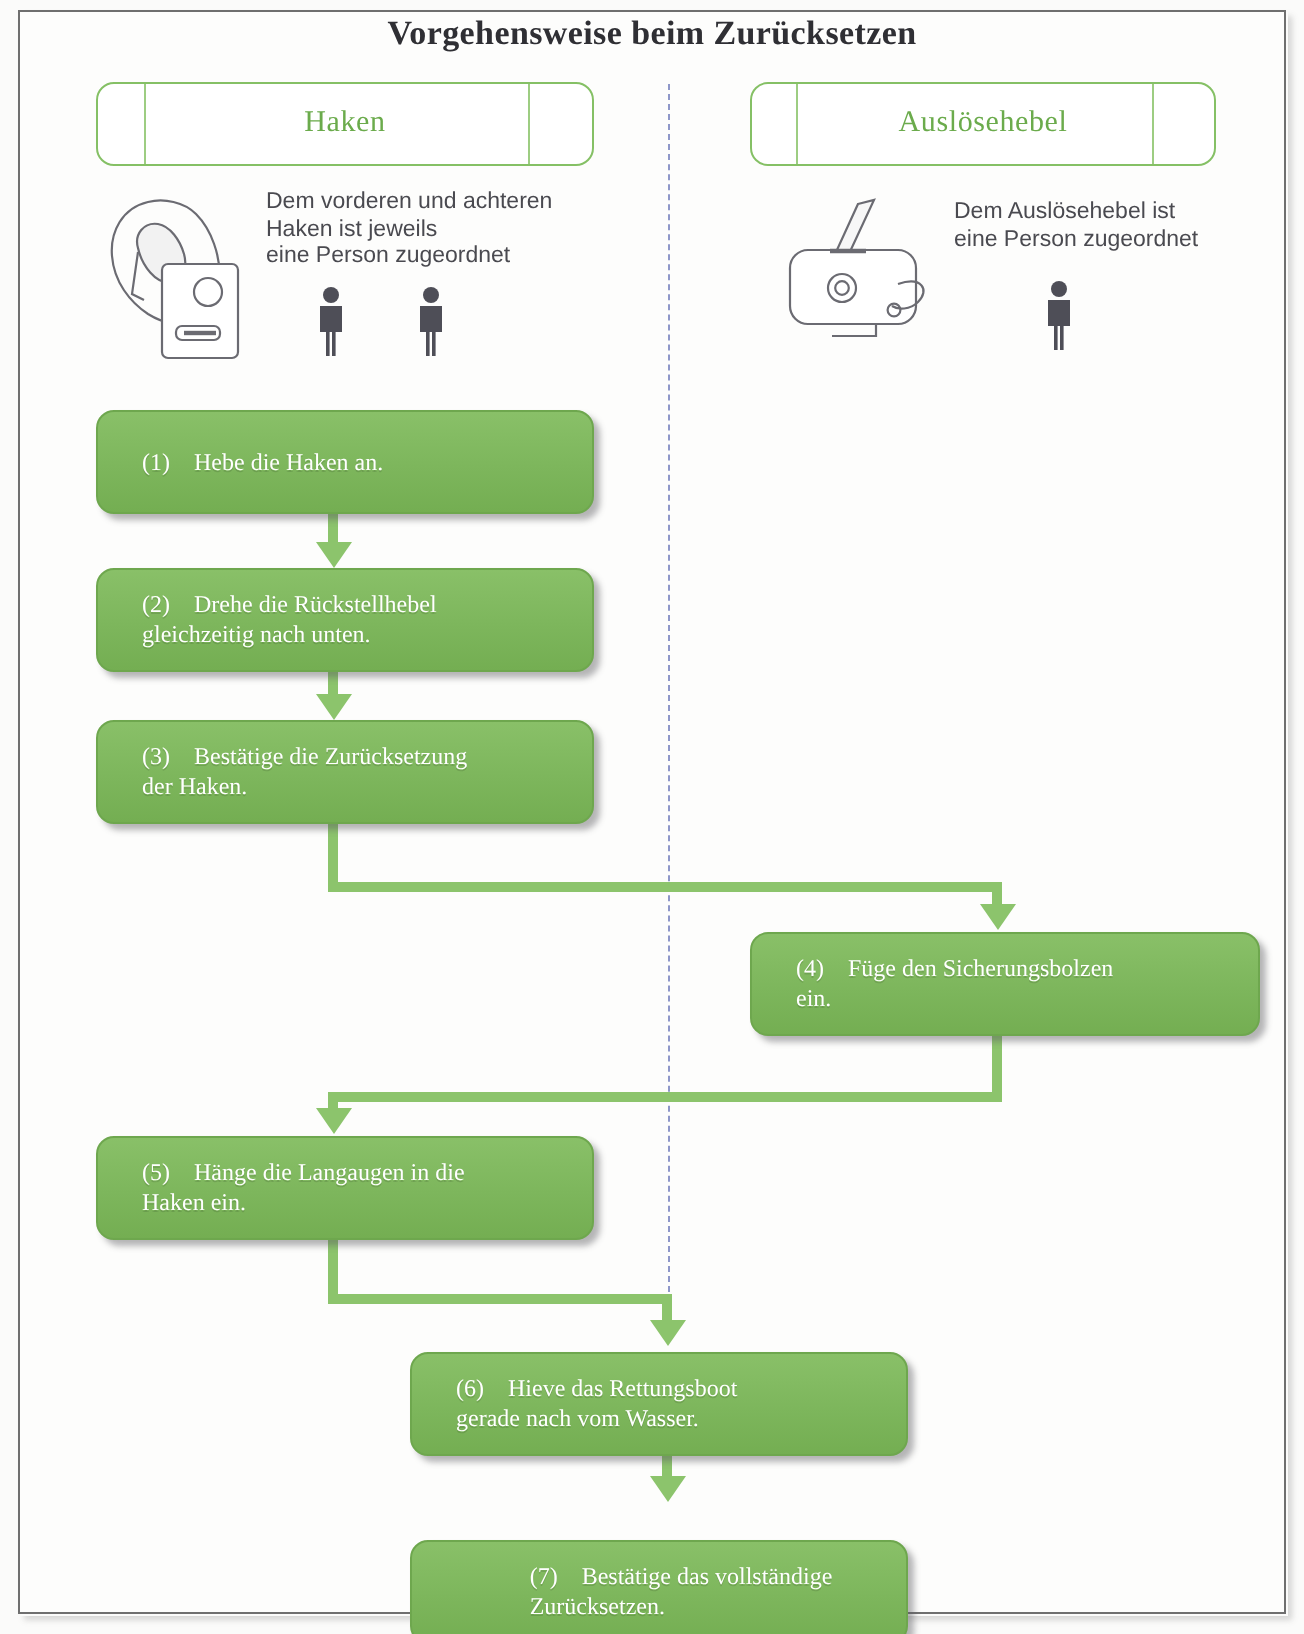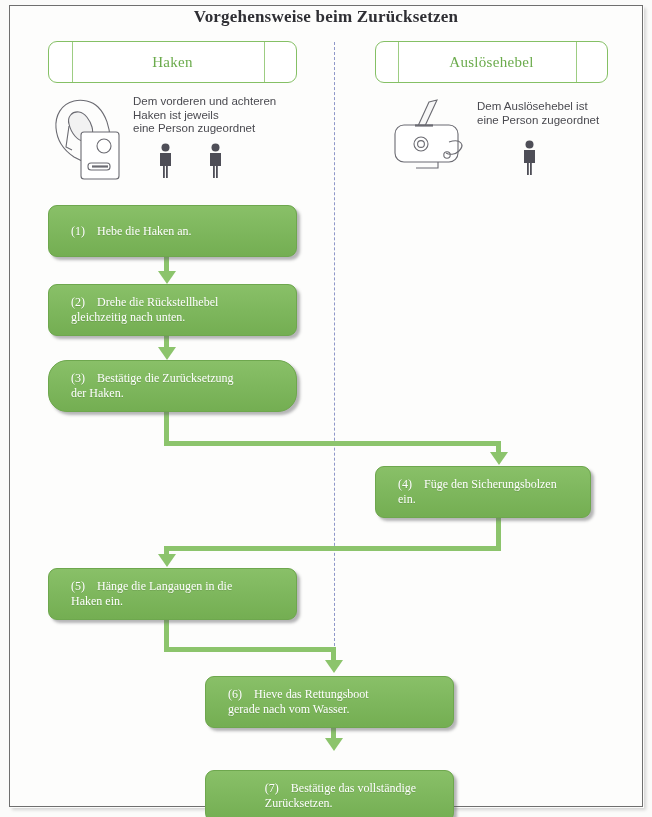--- a/index.html
+++ b/index.html
@@ -89,22 +89,22 @@
     display:flex;align-items:center;
   }
   .box .txt{
     display:block;padding-left:22px;white-space:pre-line;
     text-shadow:0 1px 0 rgba(0,0,0,.12);
   }
   .box .num{display:inline-block;width:26px;}
 
   #box1{left:48px;top:205px;width:249px;height:52px;}
   #box2{left:48px;top:284px;width:249px;height:52px;}
-  #box3{left:48px;top:360px;width:249px;height:52px;border-radius:19px;}
-  #box4{left:375px;top:466px;width:216px;height:52px;}
+  #box3{left:48px;top:360px;width:249px;height:52px;}
+  #box4{left:375px;top:466px;width:255px;height:52px;}
   #box5{left:48px;top:568px;width:249px;height:52px;}
   #box6{left:205px;top:676px;width:249px;height:52px;}
   #box7{left:205px;top:770px;width:249px;height:52px;justify-content:center;}
 
   
   .ln{position:absolute;background:#8cc46c;}
   .lnv{width:5px;} .lnh{height:5px;}
   .arrow{
     position:absolute;width:0;height:0;
     border-left:9px solid transparent;border-right:9px solid transparent;

